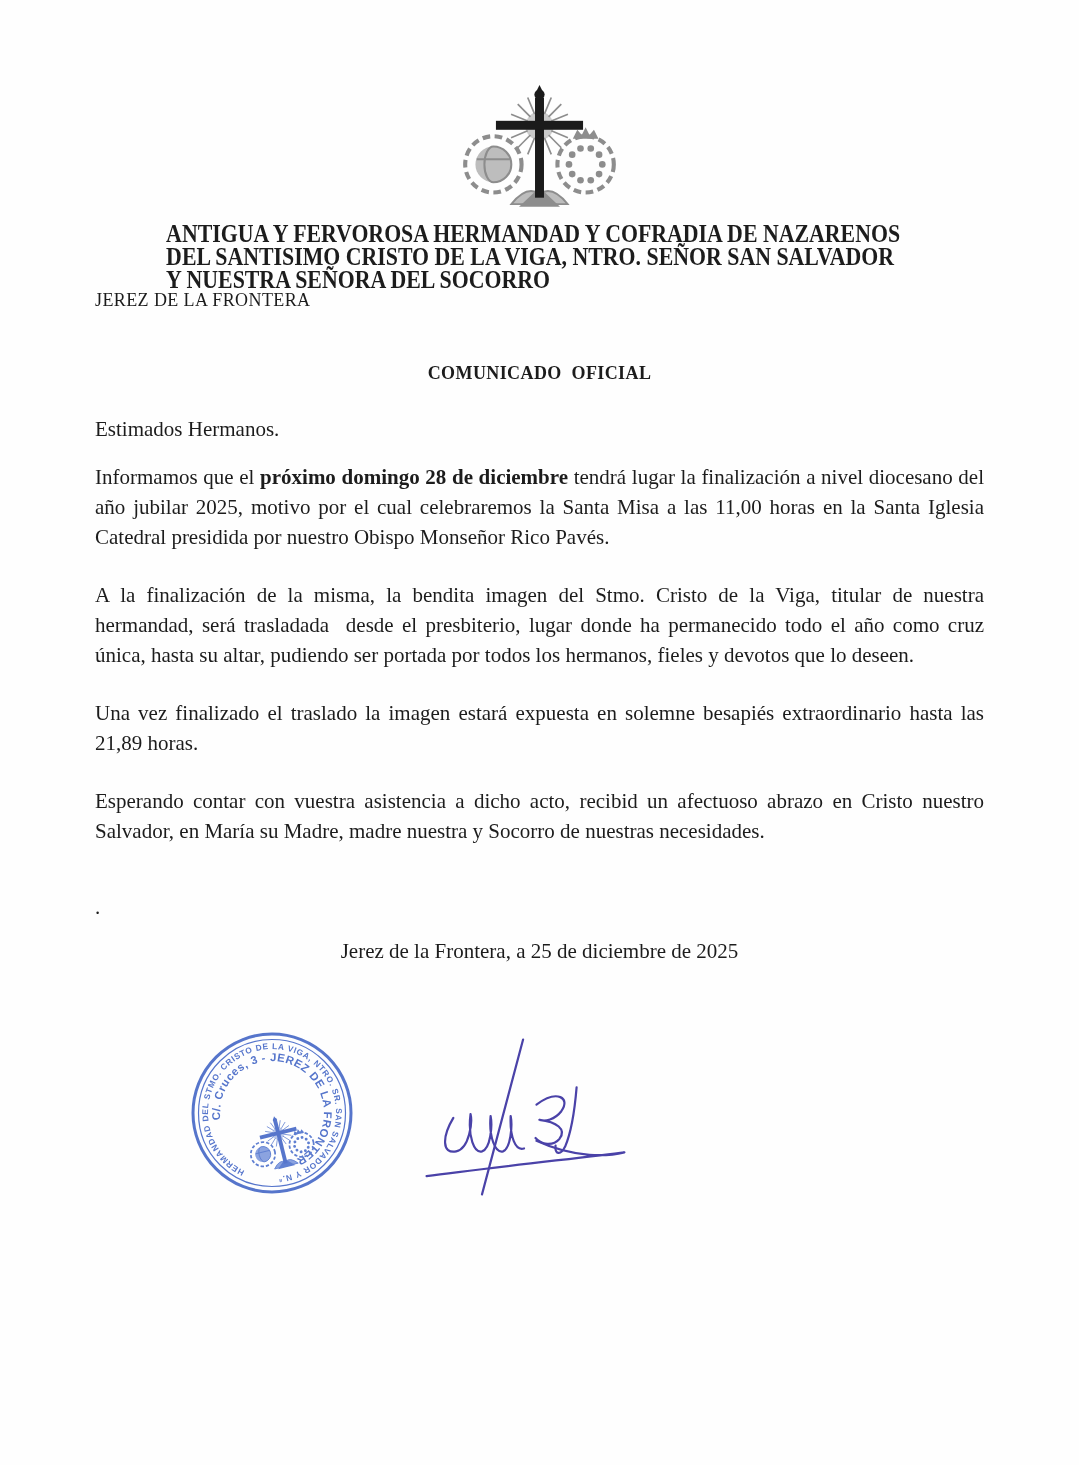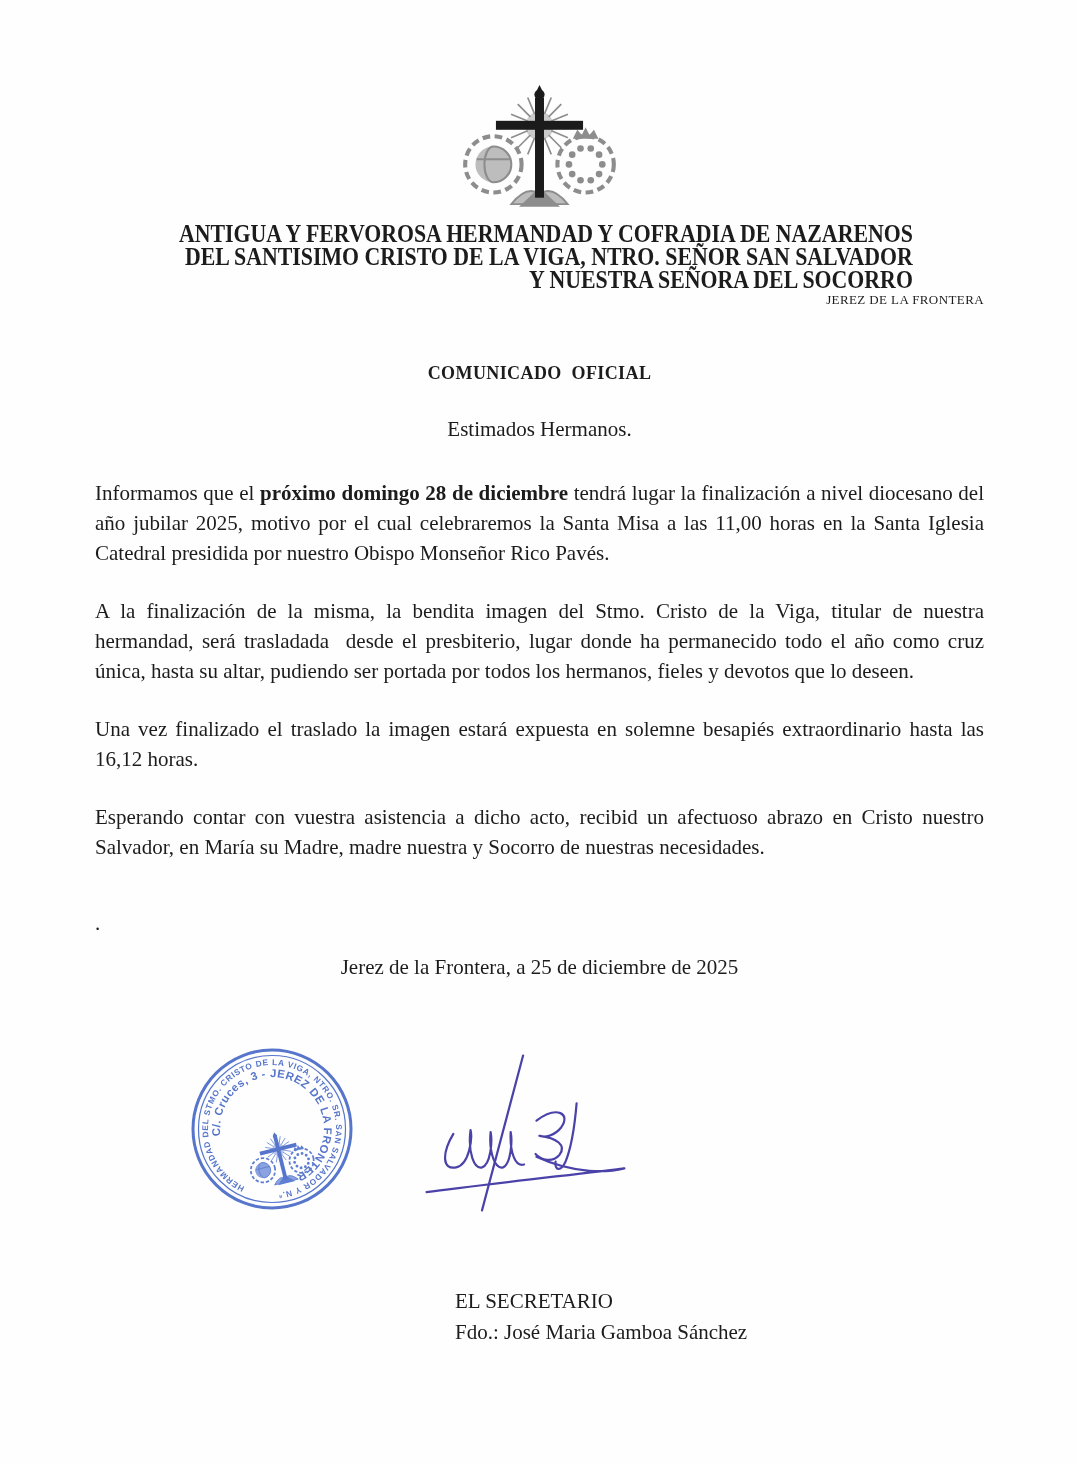--- a/index.html
+++ b/index.html
@@ -16,38 +16,38 @@
     background:#fefefe;
     color:var(--ink);
     font-family:"Liberation Serif", serif;
     overflow:hidden;
   }
   
   .emblem{width:205px;height:130px;margin:84px auto 8px;
     --crest-dark:#1b1b1b;--crest-mid:#8d8d8d;--crest-soft:#bdbdbd;}
   .emblem svg{width:100%;height:100%;display:block;}
   
-  .org-header{text-align:right;}
+  .org-header{text-align:left;}
   .org-line{
     font-weight:700;font-size:26px;line-height:23px;
     transform:scaleX(0.84);transform-origin:50% 50%;
     white-space:nowrap;
   }
   .org-sub1{font-size:20px;line-height:25px;letter-spacing:0.4px;}
-  .org-sub2{font-size:13px;line-height:18px;letter-spacing:0.4px;}
+  .org-sub2{font-size:18px;line-height:18px;letter-spacing:0.4px;}
   
   .doc-title{
     margin:54px 0 0;text-align:center;
     font-size:18px;font-weight:700;letter-spacing:0.4px;white-space:pre;
   }
   .body-par{
     font-size:21px;line-height:30px;
     margin:4px 0 28px;text-align:justify;white-space:pre-wrap;
   }
-  .salutation{margin:30px 0 34px;text-align:center;}
+  .salutation{margin:30px 0 18px;text-align:left;}
   .stray{margin:46px 0 0;text-align:left;}
   .dateline{margin:14px 0 0;text-align:center;white-space:pre;}
   
   .sig-row{display:flex;align-items:flex-start;margin-top:62px;height:176px;}
   .stamp{
     width:170px;height:170px;margin-left:92px;flex:0 0 auto;opacity:0.88;
     --crest-dark:var(--stamp-blue);--crest-mid:#4a6ecb;--crest-soft:#7c97dc;
   }
   .stamp svg{width:100%;height:100%;display:block;}
   .stamp-text{fill:var(--stamp-blue);font-family:"Liberation Sans", sans-serif;font-weight:700;}
@@ -137,21 +137,21 @@
   </div>
 
   <h1 class="doc-title">COMUNICADO  OFICIAL</h1>
 
   <p class="body-par salutation">Estimados Hermanos.</p>
 
   <p class="body-par"><span>Informamos que el </span><b>próximo domingo 28 de diciembre</b><span> tendrá lugar la finalización a nivel diocesano del año jubilar 2025, motivo por el cual celebraremos la Santa Misa a las 11,00 horas en la Santa Iglesia Catedral presidida por nuestro Obispo Monseñor Rico Pavés.</span></p>
 
   <p class="body-par">A la finalización de la misma, la bendita imagen del Stmo. Cristo de la Viga, titular de nuestra hermandad, será trasladada  desde el presbiterio, lugar donde ha permanecido todo el año como cruz única, hasta su altar, pudiendo ser portada por todos los hermanos, fieles y devotos que lo deseen.</p>
 
-  <p class="body-par">Una vez finalizado el traslado la imagen estará expuesta en solemne besapiés extraordinario hasta las 16,12 horas.</p>
+  <p class="body-par">Una vez finalizado el traslado la imagen estará expuesta en solemne besapiés extraordinario hasta las 21,89 horas.</p>
 
   <p class="body-par">Esperando contar con vuestra asistencia a dicho acto, recibid un afectuoso abrazo en Cristo nuestro Salvador, en María su Madre, madre nuestra y Socorro de nuestras necesidades.</p>
 
   <p class="body-par stray">.</p>
 
   <p class="body-par dateline">Jerez de la Frontera, a 25 de diciembre de 2025</p>
 
   <div class="sig-row">
 
     <div class="stamp">
@@ -181,18 +181,14 @@
         <path d="M 113,10 C 104,42 88,104 70,172"></path>
         <path d="M 40,92 C 28,112 28,130 43,127 C 57,124 60,96 58,88 C 55,112 62,129 70,127 C 79,124 81,100 79,90 C 77,112 84,129 92,127 C 100,124 102,100 100,90 C 99,112 105,127 114,124"></path>
         <path d="M 127,78 C 149,62 163,71 153,85 C 146,94 136,96 130,94 C 148,96 159,104 151,114 C 144,122 132,120 126,113"></path>
         <path d="M 169,60 C 167,84 163,108 157,122 C 152,132 146,130 147,121"></path>
         <path d="M 127,116 C 168,135 203,132 219,128 C 180,133 62,146 12,153"></path>
       </svg>
     </div>
 
   </div>
 
-  <div class="signoff">
-    <div>EL SECRETARIO</div>
-    <div>Fdo.: José Maria Gamboa Sánchez</div>
-  </div>
 
 </div>
 
 </body></html>

